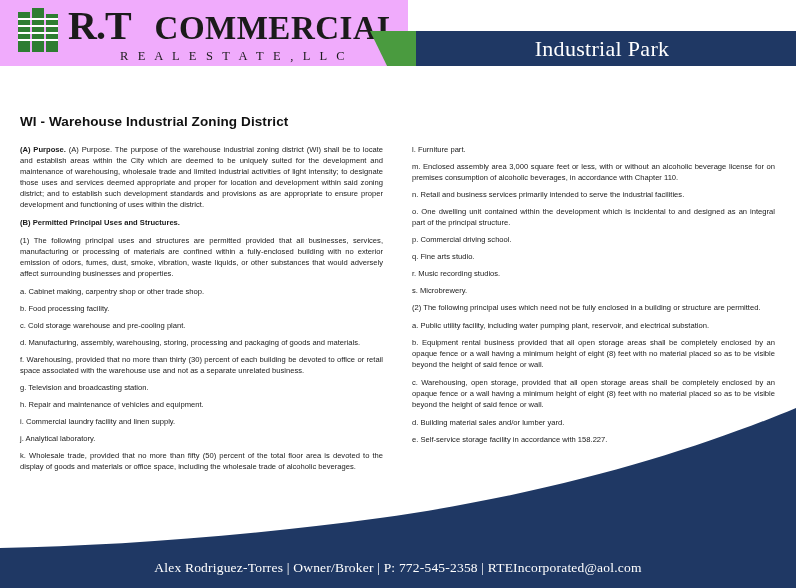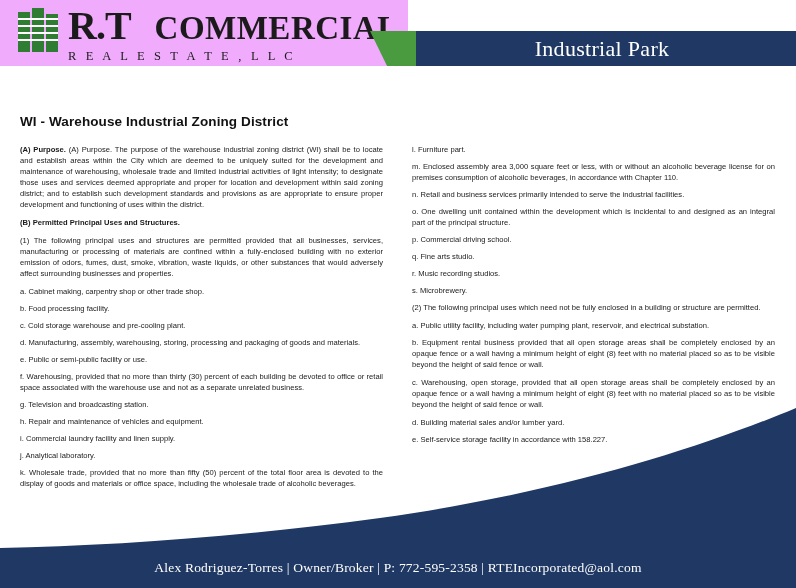--- a/index.html
+++ b/index.html
@@ -72,21 +72,21 @@
     color: #1b1b1b;
     letter-spacing: 0.5px;
     margin-left: 24px;
   }
   .logo-sub {
     font-family: "Liberation Serif", serif;
     font-size: 12.5px;
     color: #1b1b1b;
     letter-spacing: 3.2px;
     margin-top: 3px;
-    text-align: left;
+    text-align: center;
   }
   .logo-addr {
     font-family: "Liberation Serif", serif;
     font-size: 7.5px;
     font-weight: bold;
     color: #1b1b1b;
     letter-spacing: 0.2px;
     margin-top: 4px;
     text-align: right;
   }
@@ -224,21 +224,20 @@
     <div class="doc-title">WI - Warehouse Industrial Zoning District</div>
 
     <div class="col left">
       <p><b>(A) Purpose.</b> <span>(A) Purpose. The purpose of the warehouse industrial zoning district (WI) shall be to locate and establish areas within the City which are deemed to be uniquely suited for the development and maintenance of warehousing, wholesale trade and limited industrial activities of light intensity; to designate those uses and services deemed appropriate and proper for location and development within said zoning district; and to establish such development standards and provisions as are appropriate to ensure proper development and functioning of uses within the district.</span></p>
       <p><b>(B) Permitted Principal Uses and Structures.</b></p>
       <p>(1) The following principal uses and structures are permitted provided that all businesses, services, manufacturing or processing of materials are confined within a fully-enclosed building with no exterior emission of odors, fumes, dust, smoke, vibration, waste liquids, or other substances that would adversely affect surrounding businesses and properties.</p>
       <p class="tight">a. Cabinet making, carpentry shop or other trade shop.</p>
       <p class="tight">b. Food processing facility.</p>
       <p class="tight">c. Cold storage warehouse and pre-cooling plant.</p>
       <p class="tight">d. Manufacturing, assembly, warehousing, storing, processing and packaging of goods and materials.</p>
-      <p class="tight">e. Public or semi-public facility or use.</p>
       <p class="tight">f. Warehousing, provided that no more than thirty (30) percent of each building be devoted to office or retail space associated with the warehouse use and not as a separate unrelated business.</p>
       <p class="tight">g. Television and broadcasting station.</p>
       <p class="tight">h. Repair and maintenance of vehicles and equipment.</p>
       <p class="tight">i. Commercial laundry facility and linen supply.</p>
       <p class="tight">j. Analytical laboratory.</p>
       <p class="tight">k. Wholesale trade, provided that no more than fifty (50) percent of the total floor area is devoted to the display of goods and materials or office space, including the wholesale trade of alcoholic beverages.</p>
     </div>
 
     <div class="col right">
       <p class="tight">l. Furniture part.</p>
@@ -258,16 +257,16 @@
     </div>
   </div>
 
   <div class="swoosh">
     <svg width="796" height="140" viewBox="0 0 796 140" xmlns="http://www.w3.org/2000/svg">
       <path d="M796,0 C700,40 560,85 380,110 C240,129 110,138 0,140 L796,140 Z" fill="#1f3864"></path>
     </svg>
   </div>
 
   <div class="footer">
-    <span>Alex Rodriguez-Torres | Owner/Broker | P: 772-595-2358 | RTEIncorporated@aol.com</span>
+    <span>Alex Rodriguez-Torres | Owner/Broker | P: 772-545-2358 | RTEIncorporated@aol.com</span>
   </div>
 
 </div>
 
 </body></html>

